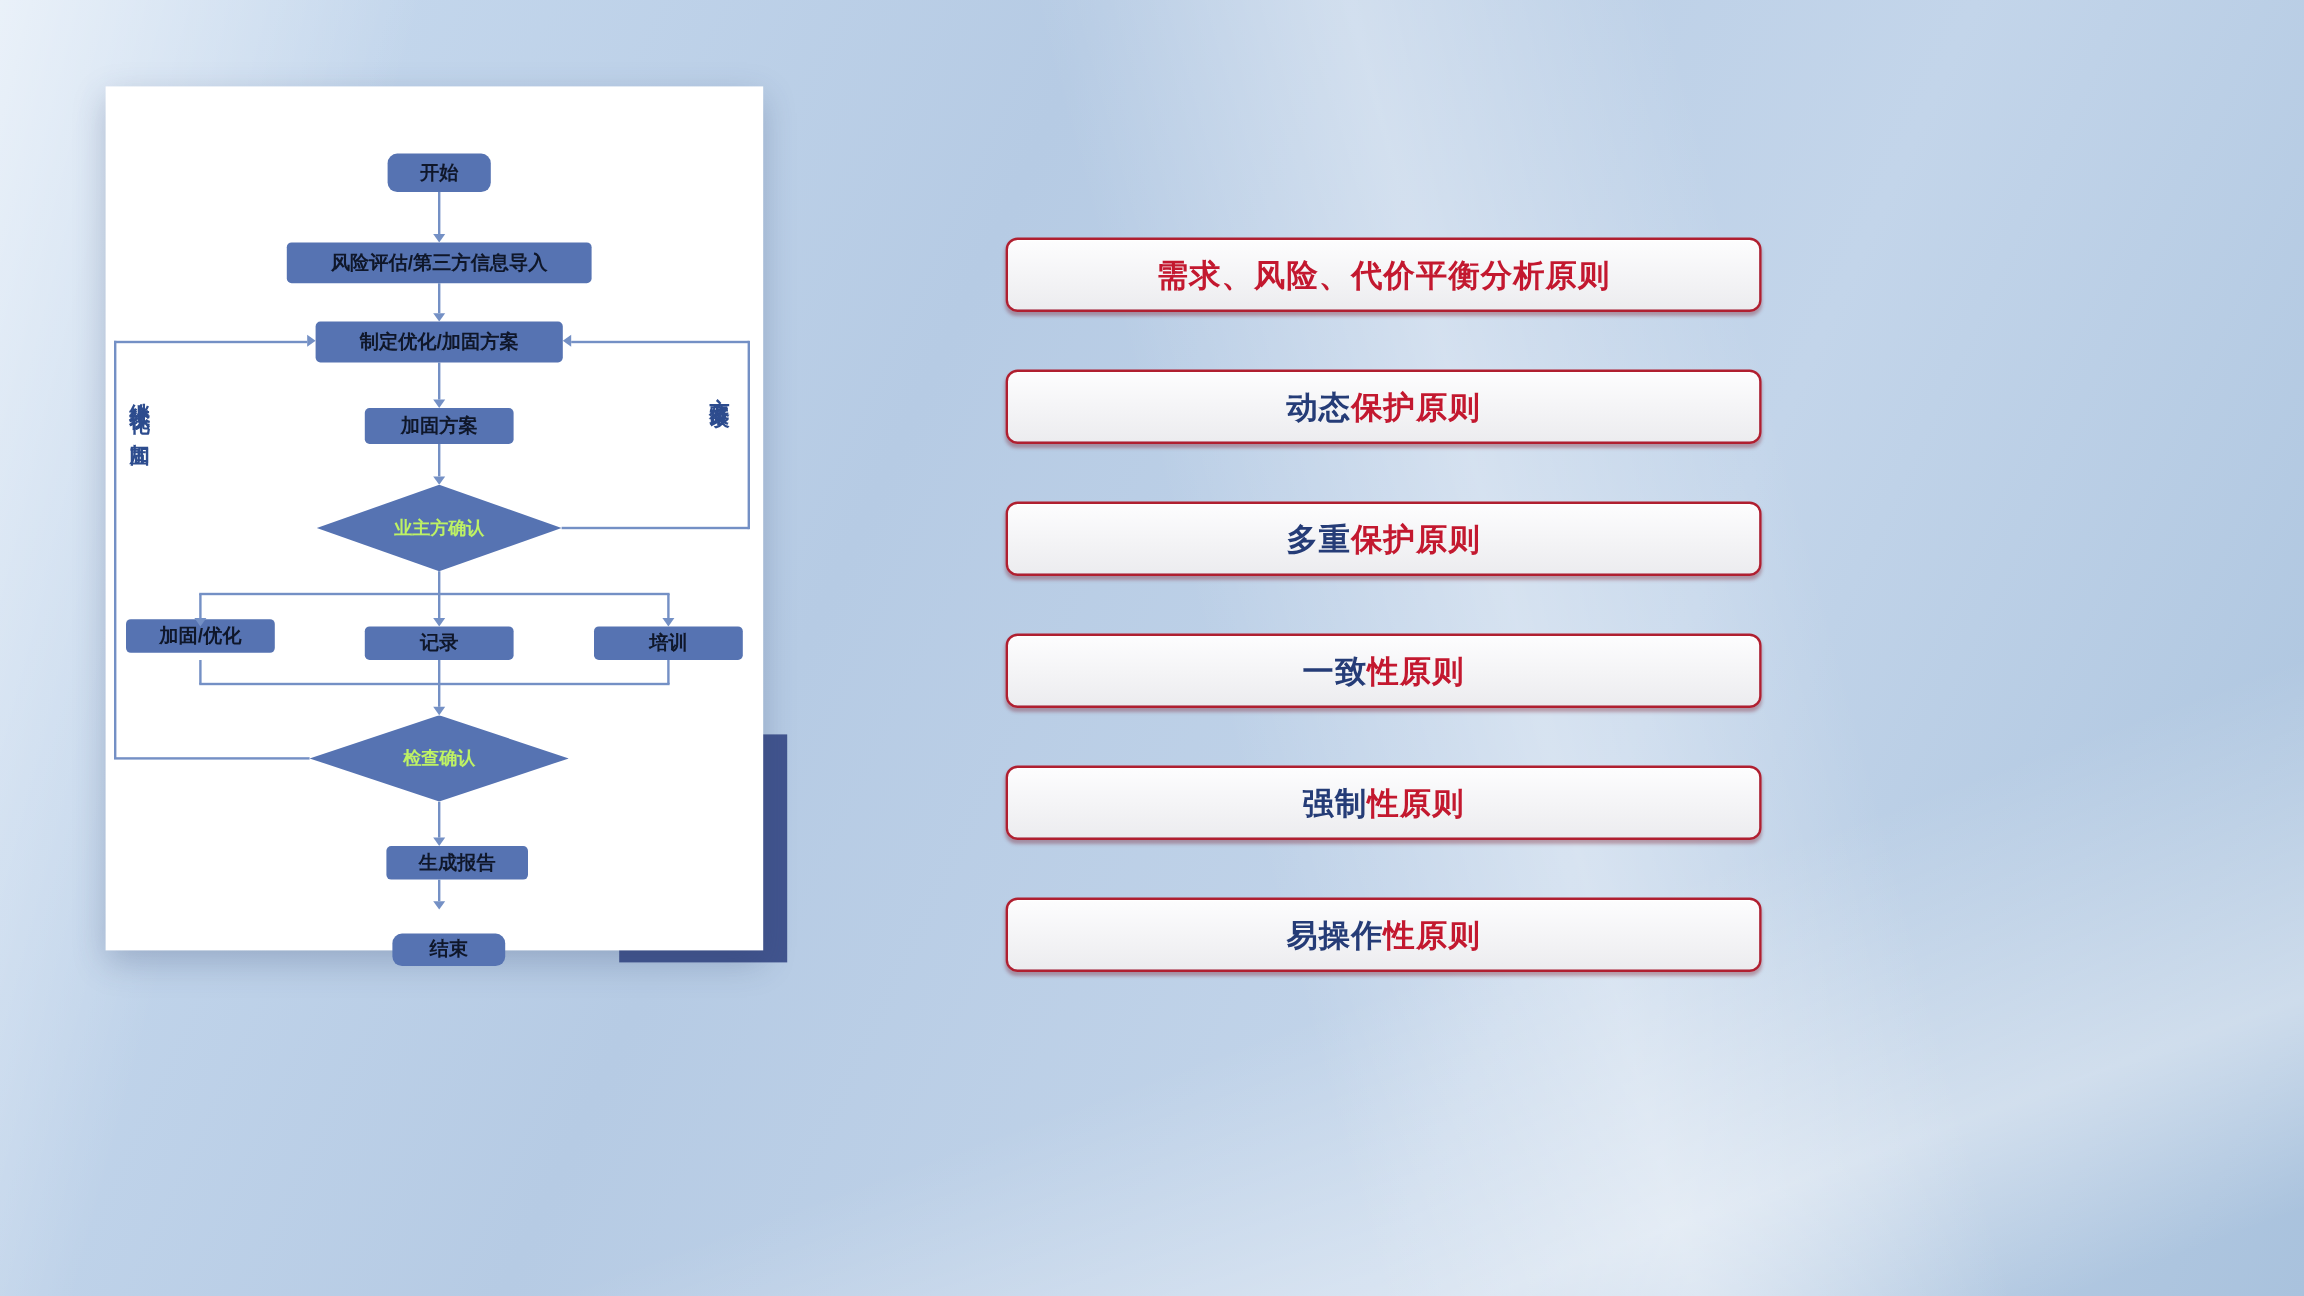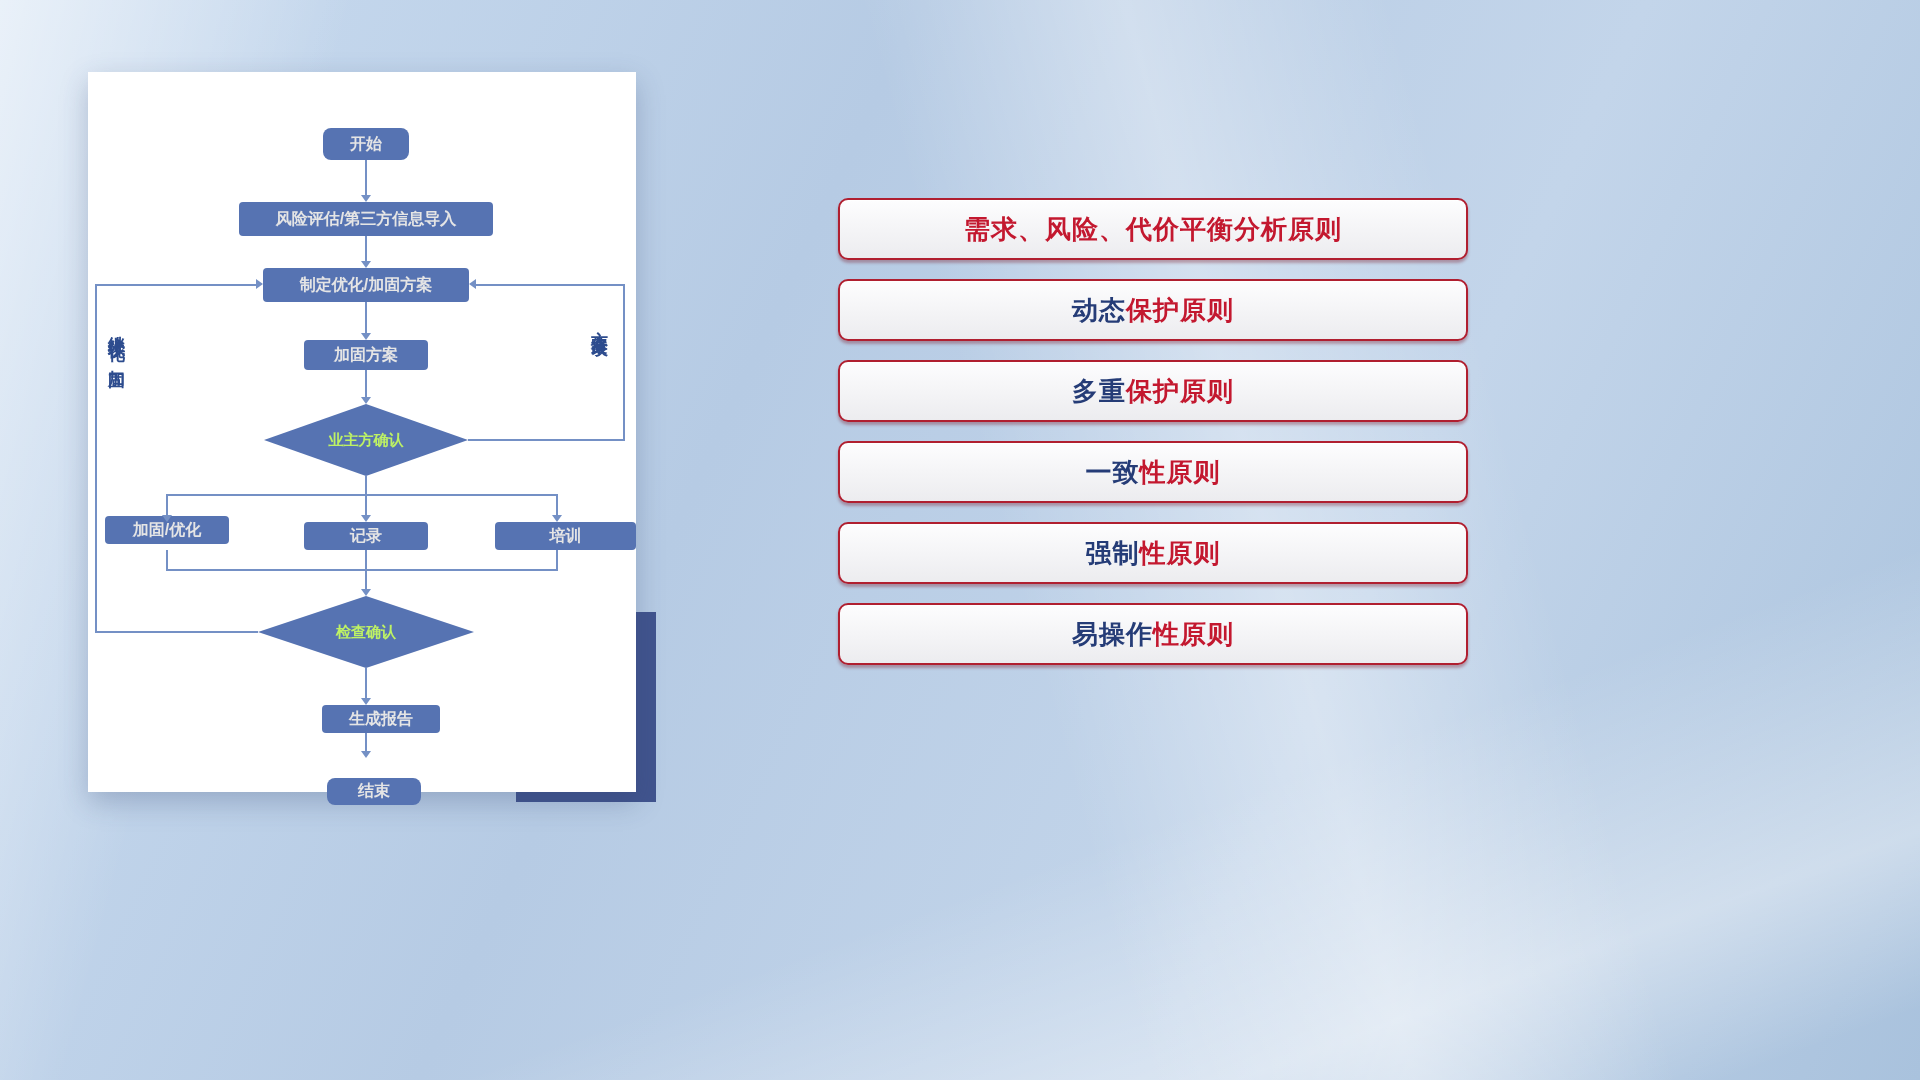--- a/index.html
+++ b/index.html
@@ -16,38 +16,38 @@
       linear-gradient(160deg, rgba(255,255,255,0) 70%, rgba(255,255,255,.4) 86%, rgba(255,255,255,0) 96%),
       linear-gradient(115deg, #cadcf0 0%, #b6cbe4 38%, #c3d5ea 68%, #a9c2dd 100%);
   }
 
   
   .accent{position:absolute;left:516px;top:612px;width:140px;height:190px;background:#41548e;}
   .card{position:absolute;left:88px;top:72px;width:548px;height:720px;background:#ffffff;
         box-shadow:0 10px 26px rgba(50,70,110,.28);}
 
   
-  .node{position:absolute;background:#5673b2;color:#e5e5e5;display:flex;align-items:center;justify-content:center;
+  .node{position:absolute;background:#5673b2;color:#0f172a;display:flex;align-items:center;justify-content:center;
         font-size:16px;font-weight:700;border-radius:4px;white-space:nowrap;}
   .node.pill{border-radius:8px;}
   .diamond{position:absolute;background:#5673b2;color:#bef264;display:flex;align-items:center;justify-content:center;
         font-size:15px;font-weight:700;clip-path:polygon(50% 0,100% 50%,50% 100%,0 50%);}
   .vl,.hl{position:absolute;background:#7490c5;}
   .vl{width:2px;} .hl{height:2px;}
   .ad{position:absolute;width:0;height:0;border-left:5px solid transparent;border-right:5px solid transparent;border-top:7px solid #7490c5;}
   .al{position:absolute;width:0;height:0;border-top:5px solid transparent;border-bottom:5px solid transparent;border-right:7px solid #7490c5;}
   .ar{position:absolute;width:0;height:0;border-top:5px solid transparent;border-bottom:5px solid transparent;border-left:7px solid #7490c5;}
   .vlabel{position:absolute;writing-mode:vertical-lr;text-orientation:upright;
           font-size:17px;font-weight:700;color:#2d4c8e;letter-spacing:3px;line-height:1;}
 
   
   .title{position:absolute;left:808px;top:92px;width:690px;text-align:center;
          font-size:40px;font-weight:800;color:#1c3a75;letter-spacing:2px;
          text-shadow:0 1px 1px rgba(255,255,255,.6);}
-  .panel{position:absolute;left:838px;top:198px;width:630px;display:flex;flex-direction:column;gap:19px;}
+  .panel{position:absolute;left:838px;top:198px;width:630px;display:flex;flex-direction:column;gap:48px;}
   .pbox{height:58px;border:2px solid #b01f30;border-radius:10px;
         background:linear-gradient(180deg,#fdfdfe 0%,#ececef 100%);
         display:flex;align-items:center;justify-content:center;
         font-size:26px;font-weight:700;letter-spacing:1px;
         box-shadow:0 3px 3px rgba(120,20,35,.35), inset 0 1px 0 #ffffff;}
   .pdark{color:#253c77;} .pred{color:#c3182f;}
 </style>
 </head>
 <body>
 
@@ -57,21 +57,21 @@
 
   <div class="card">
 
     <div class="node pill" style="left:235px;top:56px;width:86px;height:32px">开始</div>
     <div class="node" style="left:151px;top:130px;width:254px;height:34px">风险评估/第三方信息导入</div>
     <div class="node" style="left:175px;top:196px;width:206px;height:34px">制定优化/加固方案</div>
     <div class="node" style="left:216px;top:268px;width:124px;height:30px">加固方案</div>
     <div class="diamond" style="left:176px;top:332px;width:204px;height:72px">业主方确认</div>
     <div class="node" style="left:17px;top:444px;width:124px;height:28px">加固/优化</div>
     <div class="node" style="left:216px;top:450px;width:124px;height:28px">记录</div>
-    <div class="node" style="left:407px;top:450px;width:141px;height:28px">培训</div>
+    <div class="node" style="left:407px;top:450px;width:124px;height:28px">培训</div>
     <div class="diamond" style="left:170px;top:524px;width:216px;height:72px">检查确认</div>
     <div class="node" style="left:234px;top:633px;width:118px;height:28px">生成报告</div>
     <div class="node pill" style="left:239px;top:706px;width:94px;height:27px">结束</div>
 
     <div class="vl" style="left:277px;top:88px;height:35px"></div>
     <div class="ad" style="left:273px;top:123px"></div>
 
     <div class="vl" style="left:277px;top:164px;height:25px"></div>
     <div class="ad" style="left:273px;top:189px"></div>
 

